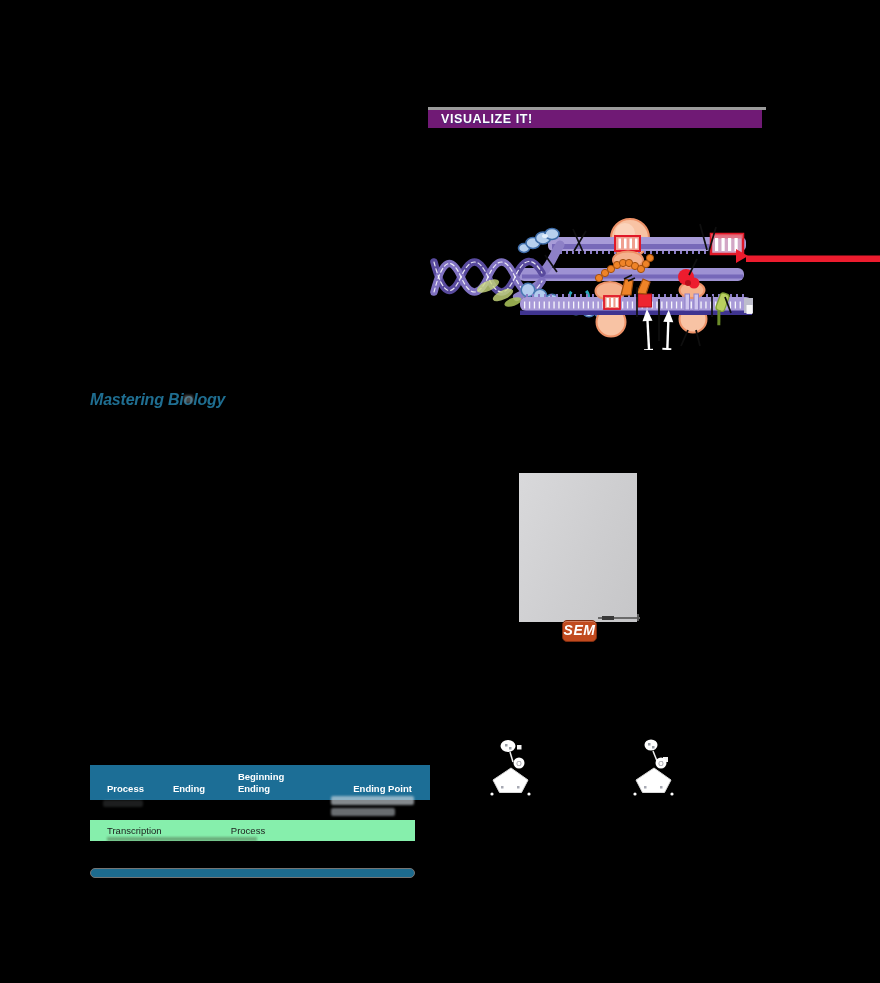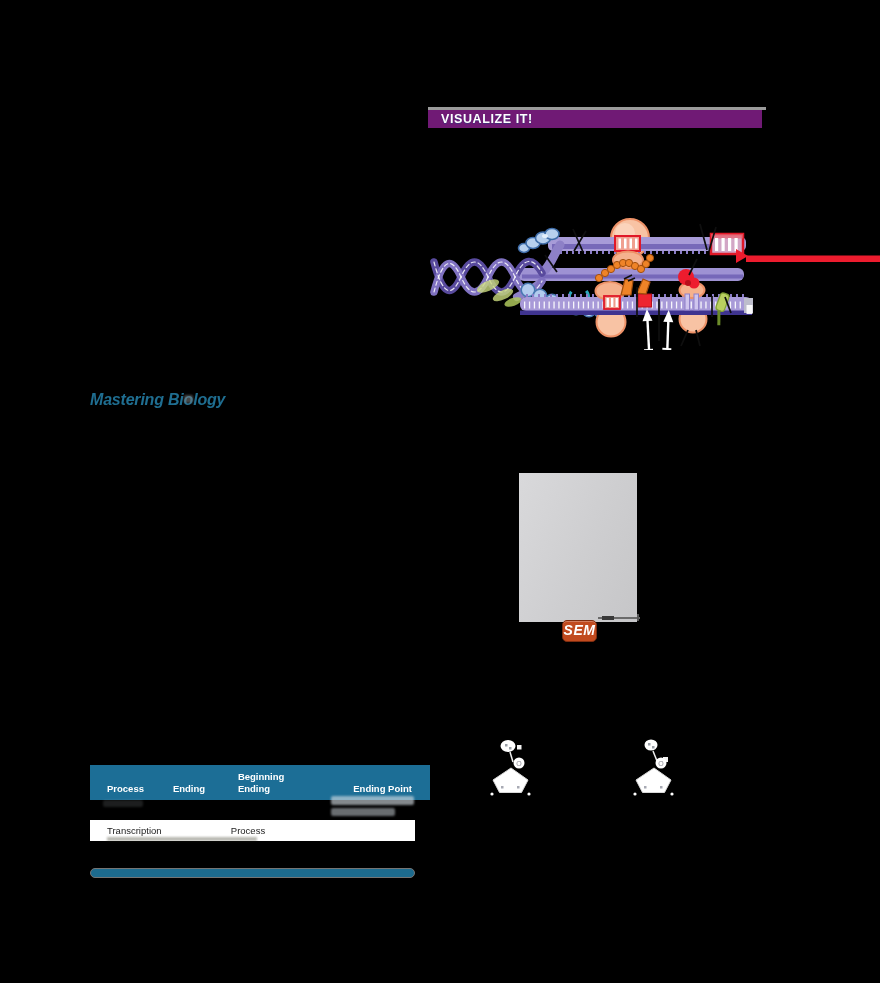--- a/index.html
+++ b/index.html
@@ -35,21 +35,21 @@
     display:flex;align-items:flex-end;box-sizing:border-box;padding-bottom:5px;}
   .tbl-header .c{font-size:9.5px;font-weight:bold;color:#fff;line-height:1.25;}
   .c1{width:73px;margin-left:17px;}
   .c2{width:72px;}
   .c3{width:78px;}
   .c4{width:85px;padding-left:45px;}
   .smudge{background:rgba(213,221,228,.62);filter:blur(1.1px);border-radius:2px;}
   .smudge1{left:331px;top:796px;width:83px;height:9px;}
   .smudge2{left:331px;top:808px;width:64px;height:8px;opacity:.8;}
   .smudge3{left:103px;top:800px;width:40px;height:7px;opacity:.22;}
-  .tbl-row{left:90px;top:820px;width:325px;height:21px;background:#ffffff;display:flex;align-items:center;}
+  .tbl-row{left:90px;top:820px;width:325px;height:21px;background:#86efac;display:flex;align-items:center;}
   .tbl-row .c{font-size:9.5px;color:#1c1c1c;}
   .row-clip{left:107px;top:837px;width:150px;height:4px;background:rgba(55,55,35,.35);filter:blur(1px);}
 
   
   .divider{left:90px;top:868px;width:325px;height:10px;background:#1d6b8e;
     border:1px solid #757575;border-radius:6px;box-sizing:border-box;}
 
   svg{display:block;}
 </style>
 </head>

